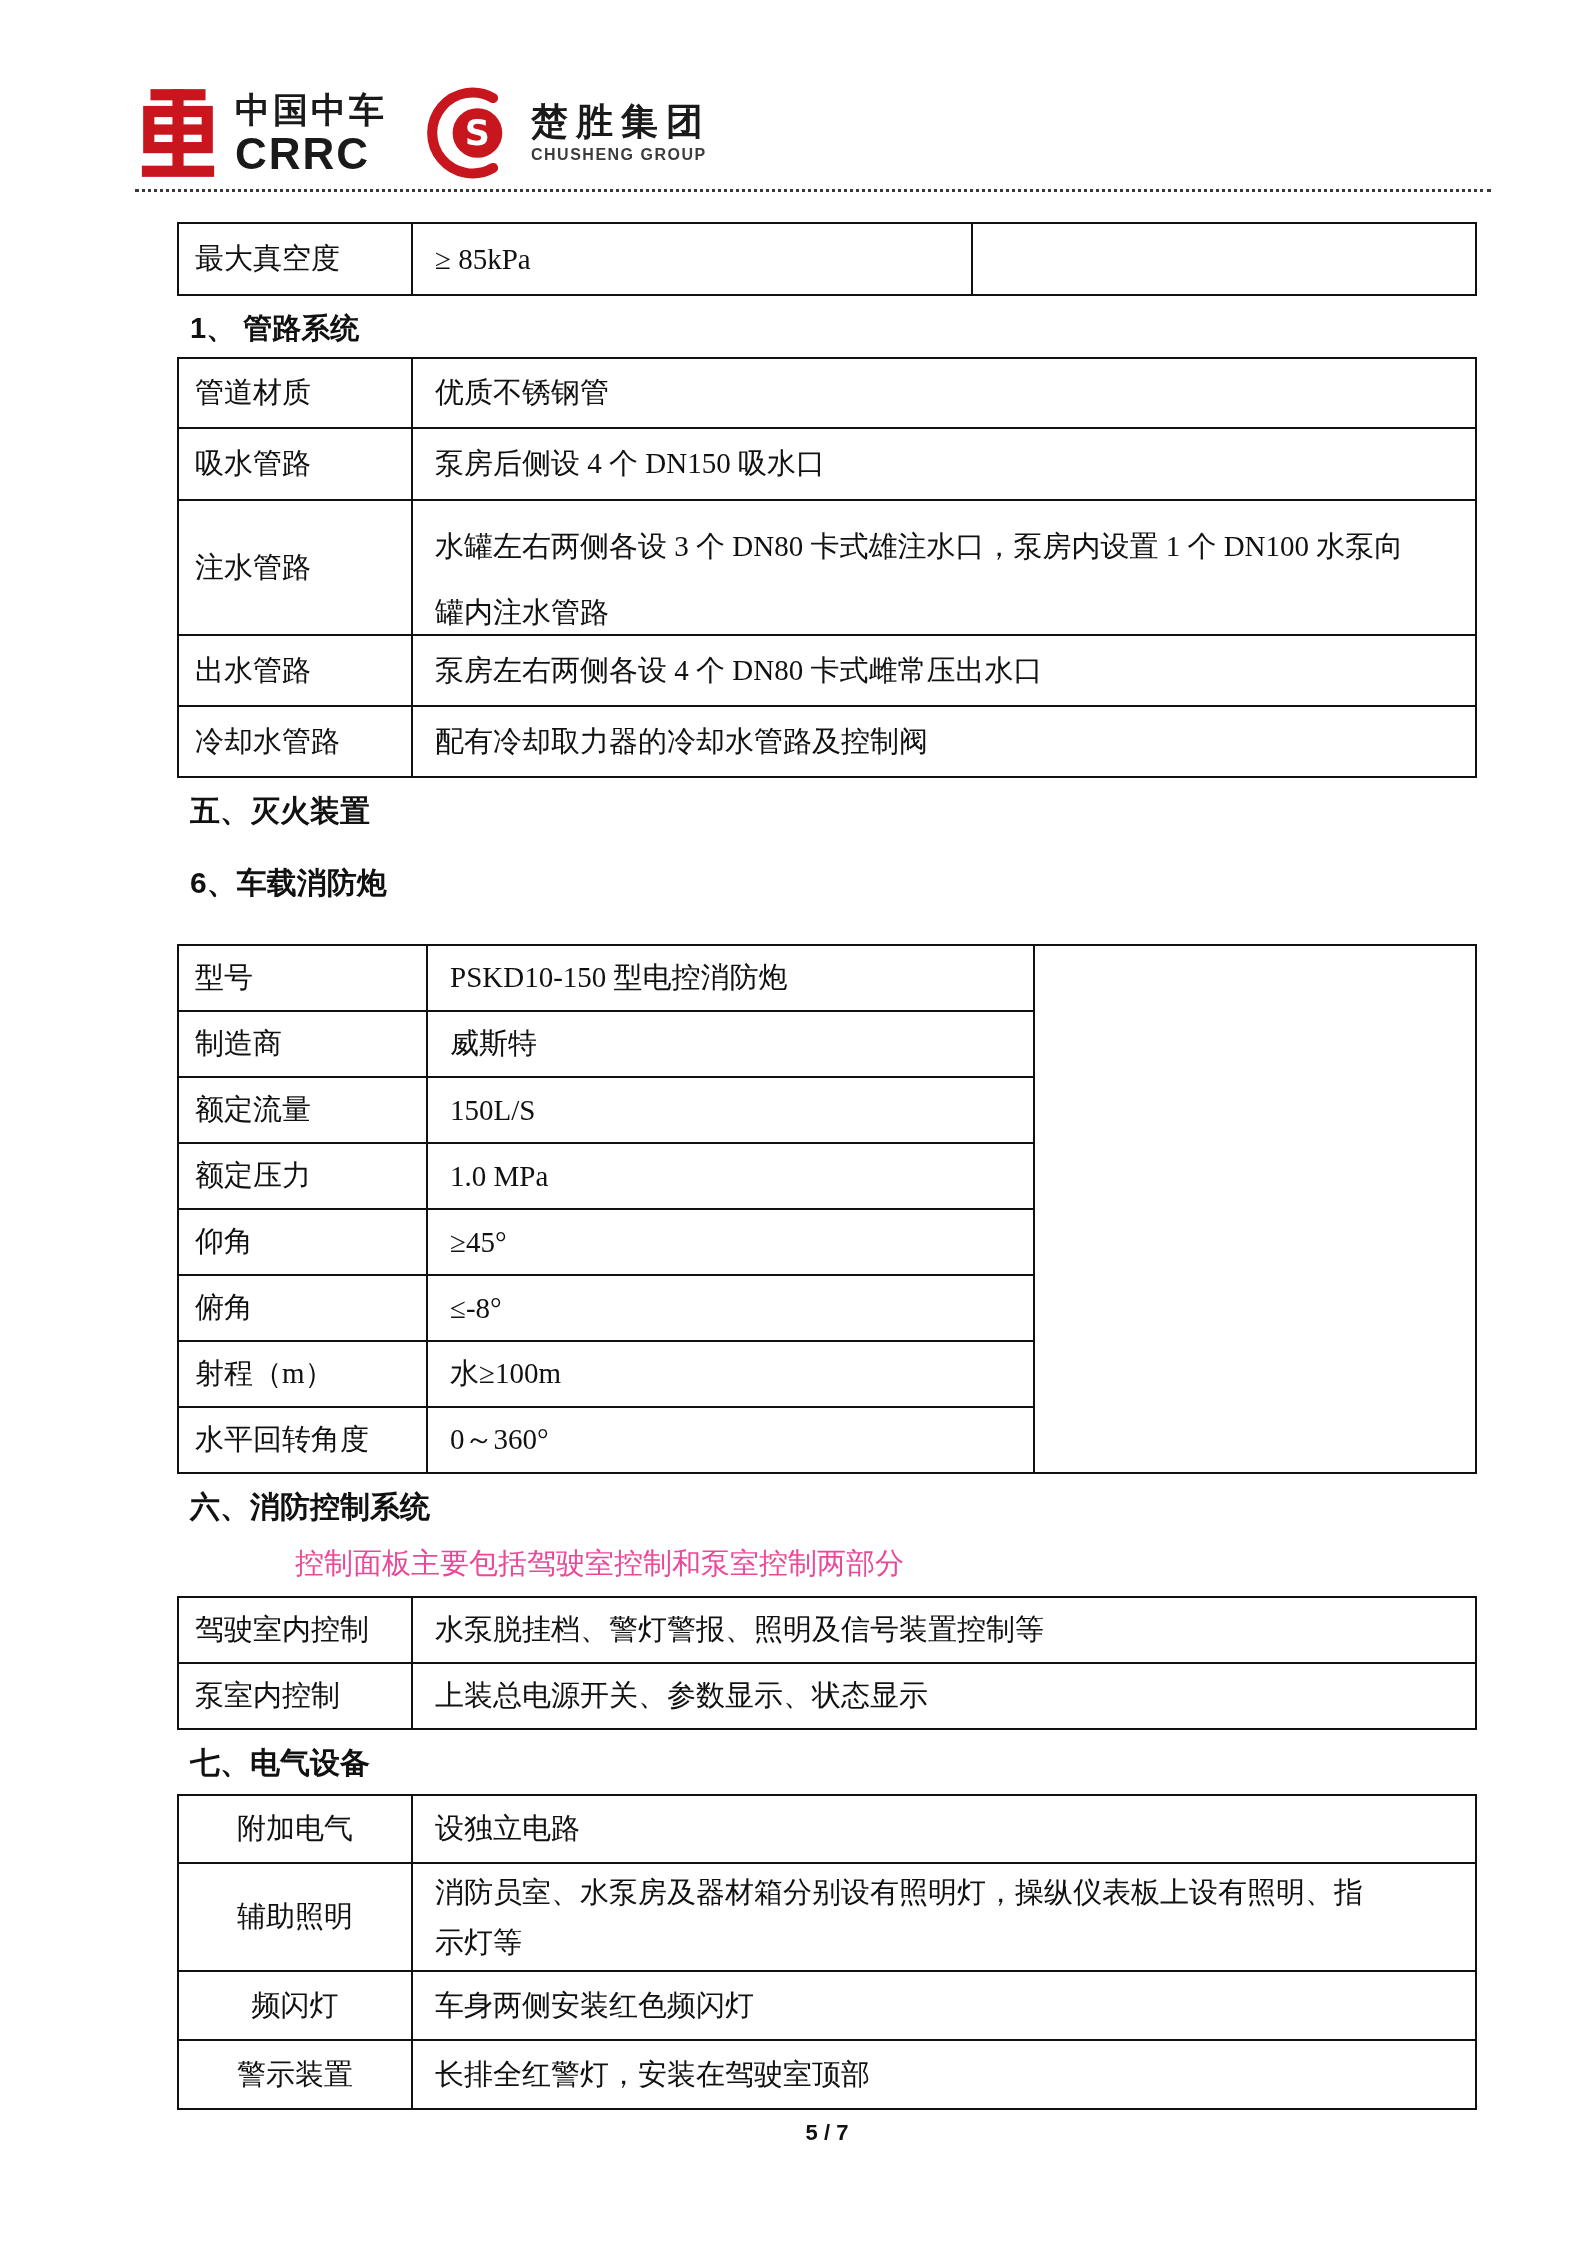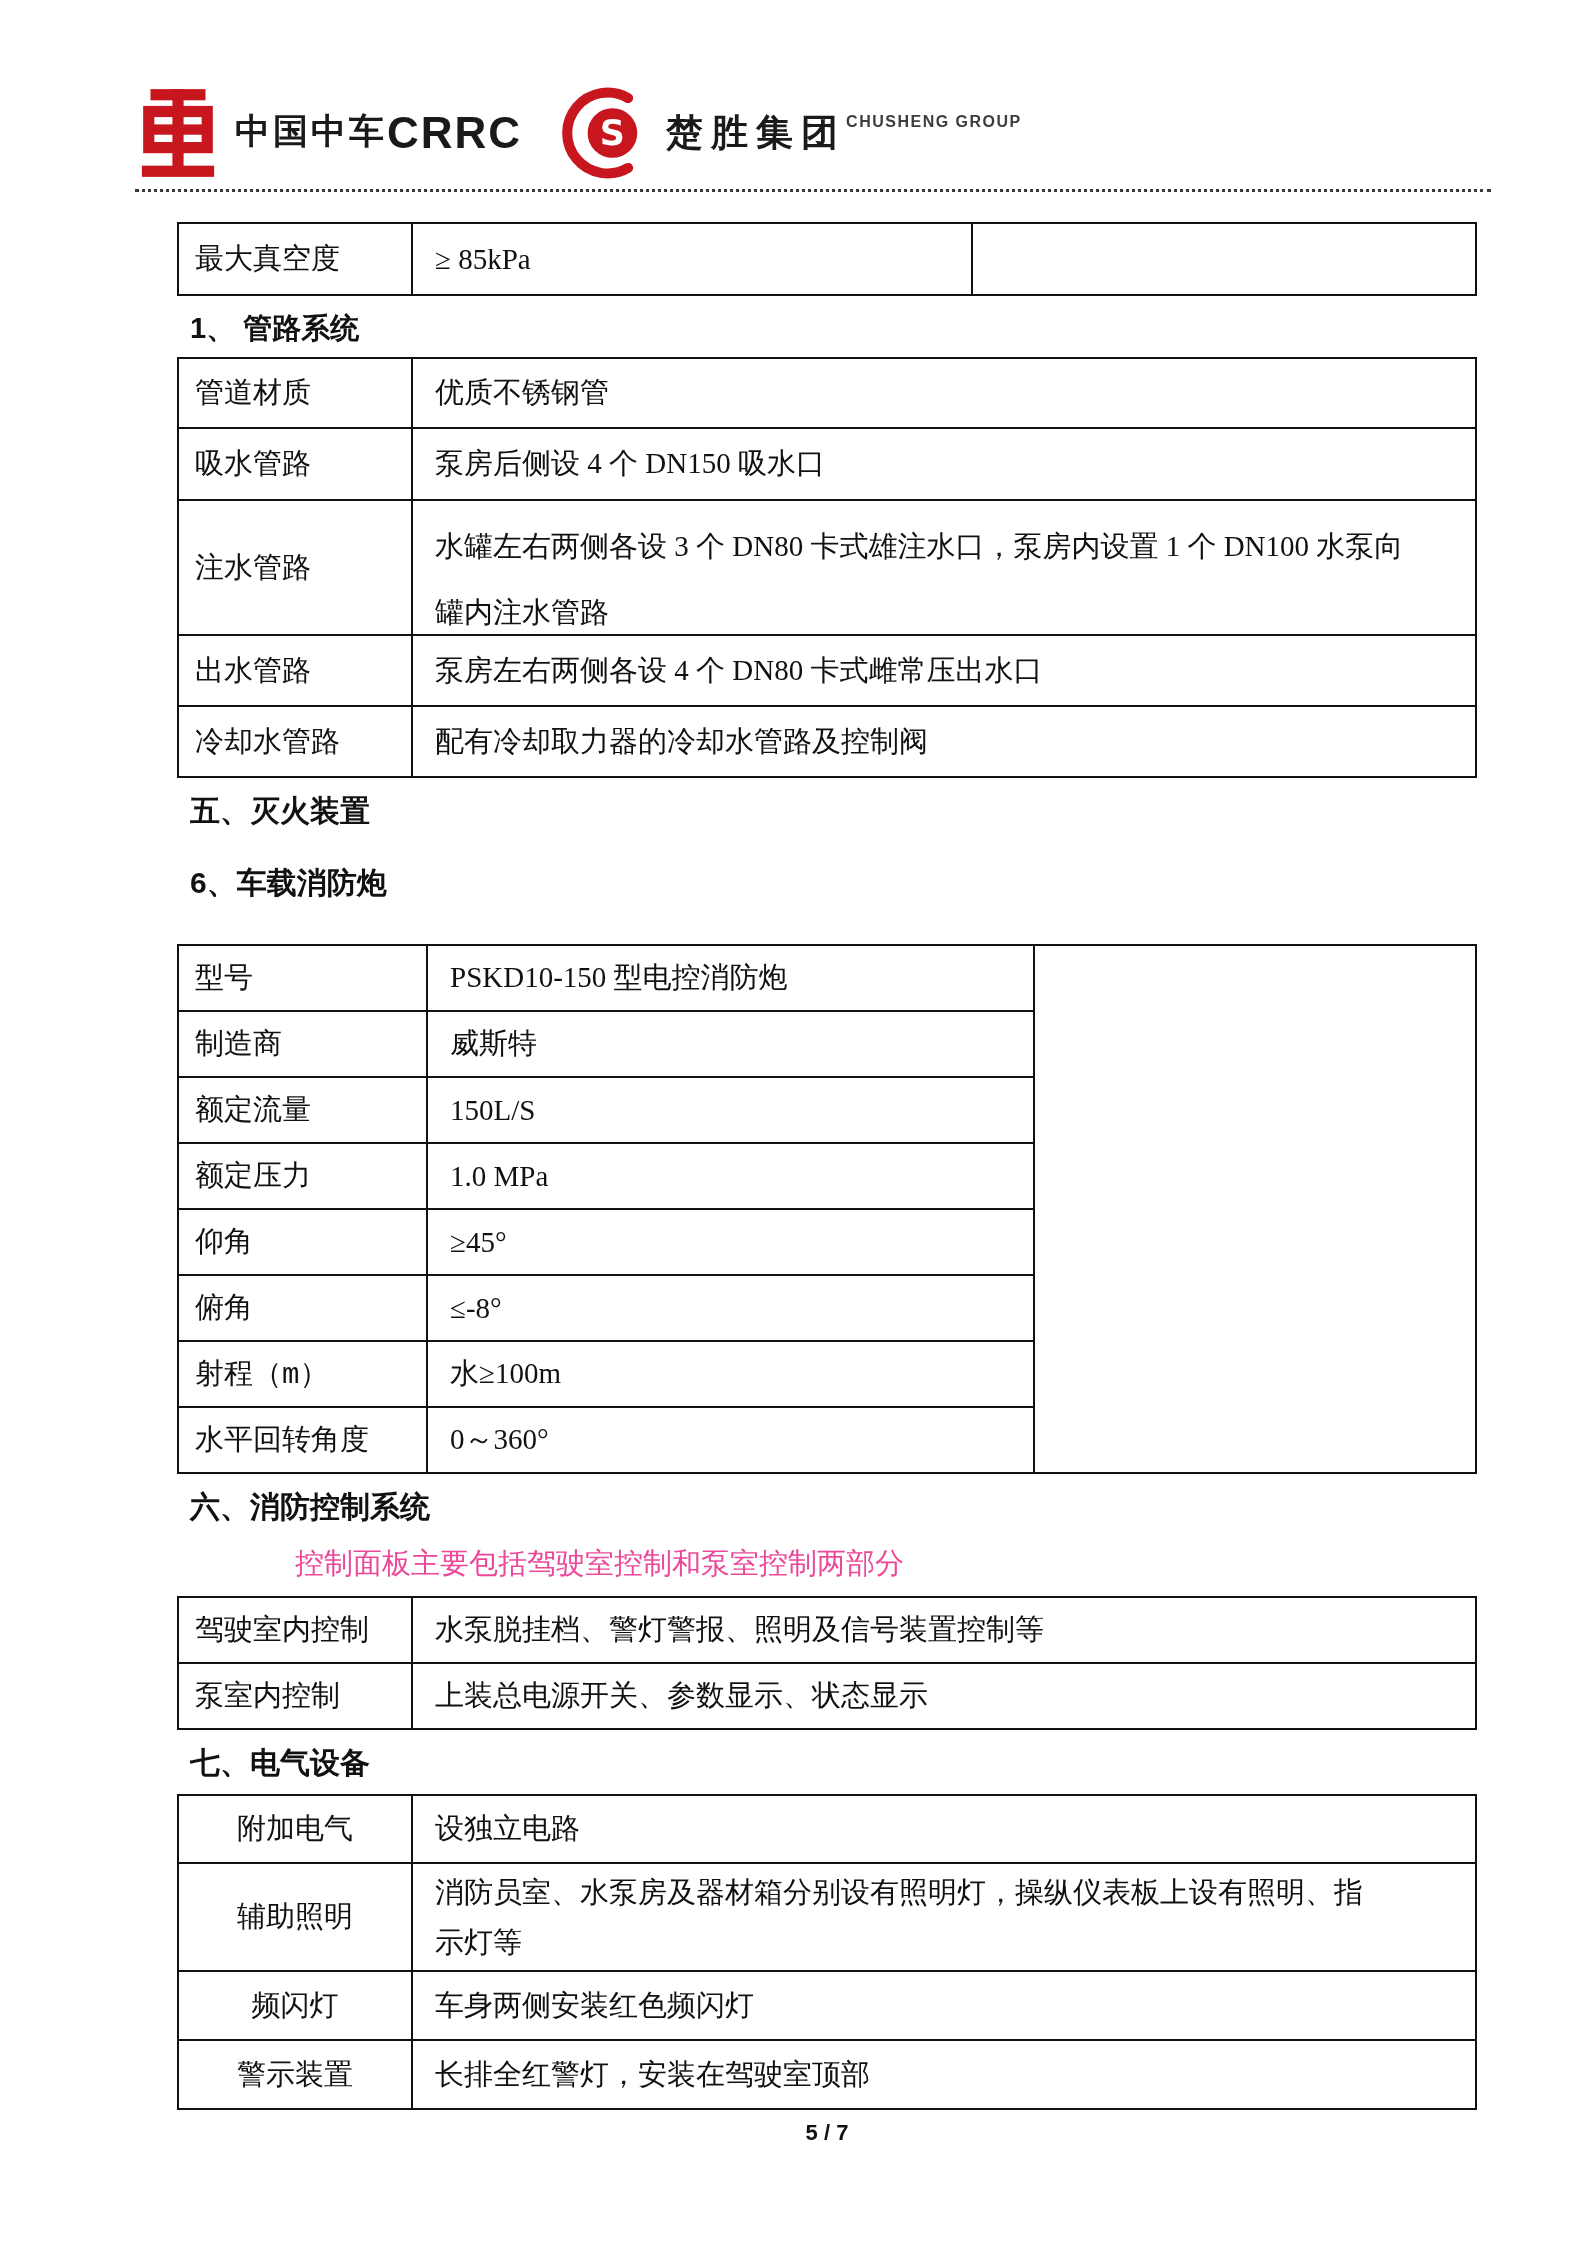--- a/index.html
+++ b/index.html
@@ -6,21 +6,21 @@
   .page{
     position:relative;width:1587px;height:2245px;background:#ffffff;
     margin:0 auto;overflow:hidden;
     font-family:"Liberation Serif","DejaVu Serif",serif;color:#111;
   }
   
   .header{display:flex;align-items:flex-start;margin:85px 0 0 135px;height:100px;}
   .logo{display:flex;align-items:center;}
   .logo + .logo{margin-left:38px;}
   .emblem{flex:none;}
-  .logo-text{margin-left:14px;display:flex;flex-direction:row;justify-content:center;}
+  .logo-text{margin-left:14px;display:flex;flex-direction:column;justify-content:center;}
   .cn{font-family:"Liberation Sans","DejaVu Sans",sans-serif;font-weight:bold;font-size:35px;line-height:42px;letter-spacing:3px;color:#1a1a1a;}
   .en-crrc{font-family:"Liberation Sans","DejaVu Sans",sans-serif;font-weight:900;font-size:44px;line-height:46px;letter-spacing:2px;color:#1a1a1a;}
   .cn-cs{font-family:"Liberation Sans","DejaVu Sans",sans-serif;font-weight:bold;font-size:37px;line-height:44px;letter-spacing:8px;color:#1a1a1a;}
   .en-cs{font-family:"Liberation Sans","DejaVu Sans",sans-serif;font-weight:bold;font-size:16px;line-height:22px;letter-spacing:1.5px;color:#3c3c3c;}
   .dotted-rule{margin:4px 0 0 135px;width:1356px;height:0;border-top:3px dotted #3a3a3a;}
 
   
   .content{margin-left:177px;width:1300px;}
   .h{font-family:"Liberation Sans","DejaVu Sans",sans-serif;font-weight:bold;color:#111;margin-left:13px;}
   .h-pipeline{font-size:29px;line-height:40px;margin-top:12px;margin-bottom:8px;}
@@ -44,21 +44,21 @@
 
   
   .tblB{margin-top:9px;}
   .multiline{display:block;padding-top:12px;}
   .multiline .line{line-height:66px;}
 
   
   .tblC{margin-top:40px;display:flex;border:2px solid #111;width:1300px;box-sizing:border-box;font-size:29px;}
   .tblC-left{width:854px;flex:none;border-right:2px solid #111;}
   .tblC-left .tr{height:64px;}
-  .tblC-left .lbl{width:249px;font-family:Liberation Mono, monospace;}
+  .tblC-left .lbl{width:249px;}
   .tblC-right{flex:1;}
 
   .tblD{margin-top:4px;}
   .tblE{margin-top:10px;}
   .tblE .lbl{justify-content:center;padding-left:0;}
   .tblE .multiline .line{line-height:50px;}
   .tblE .multiline{padding-top:3px;}
 
   .mt-sect{margin-top:12px;}
   .mt-big{margin-top:30px;}

